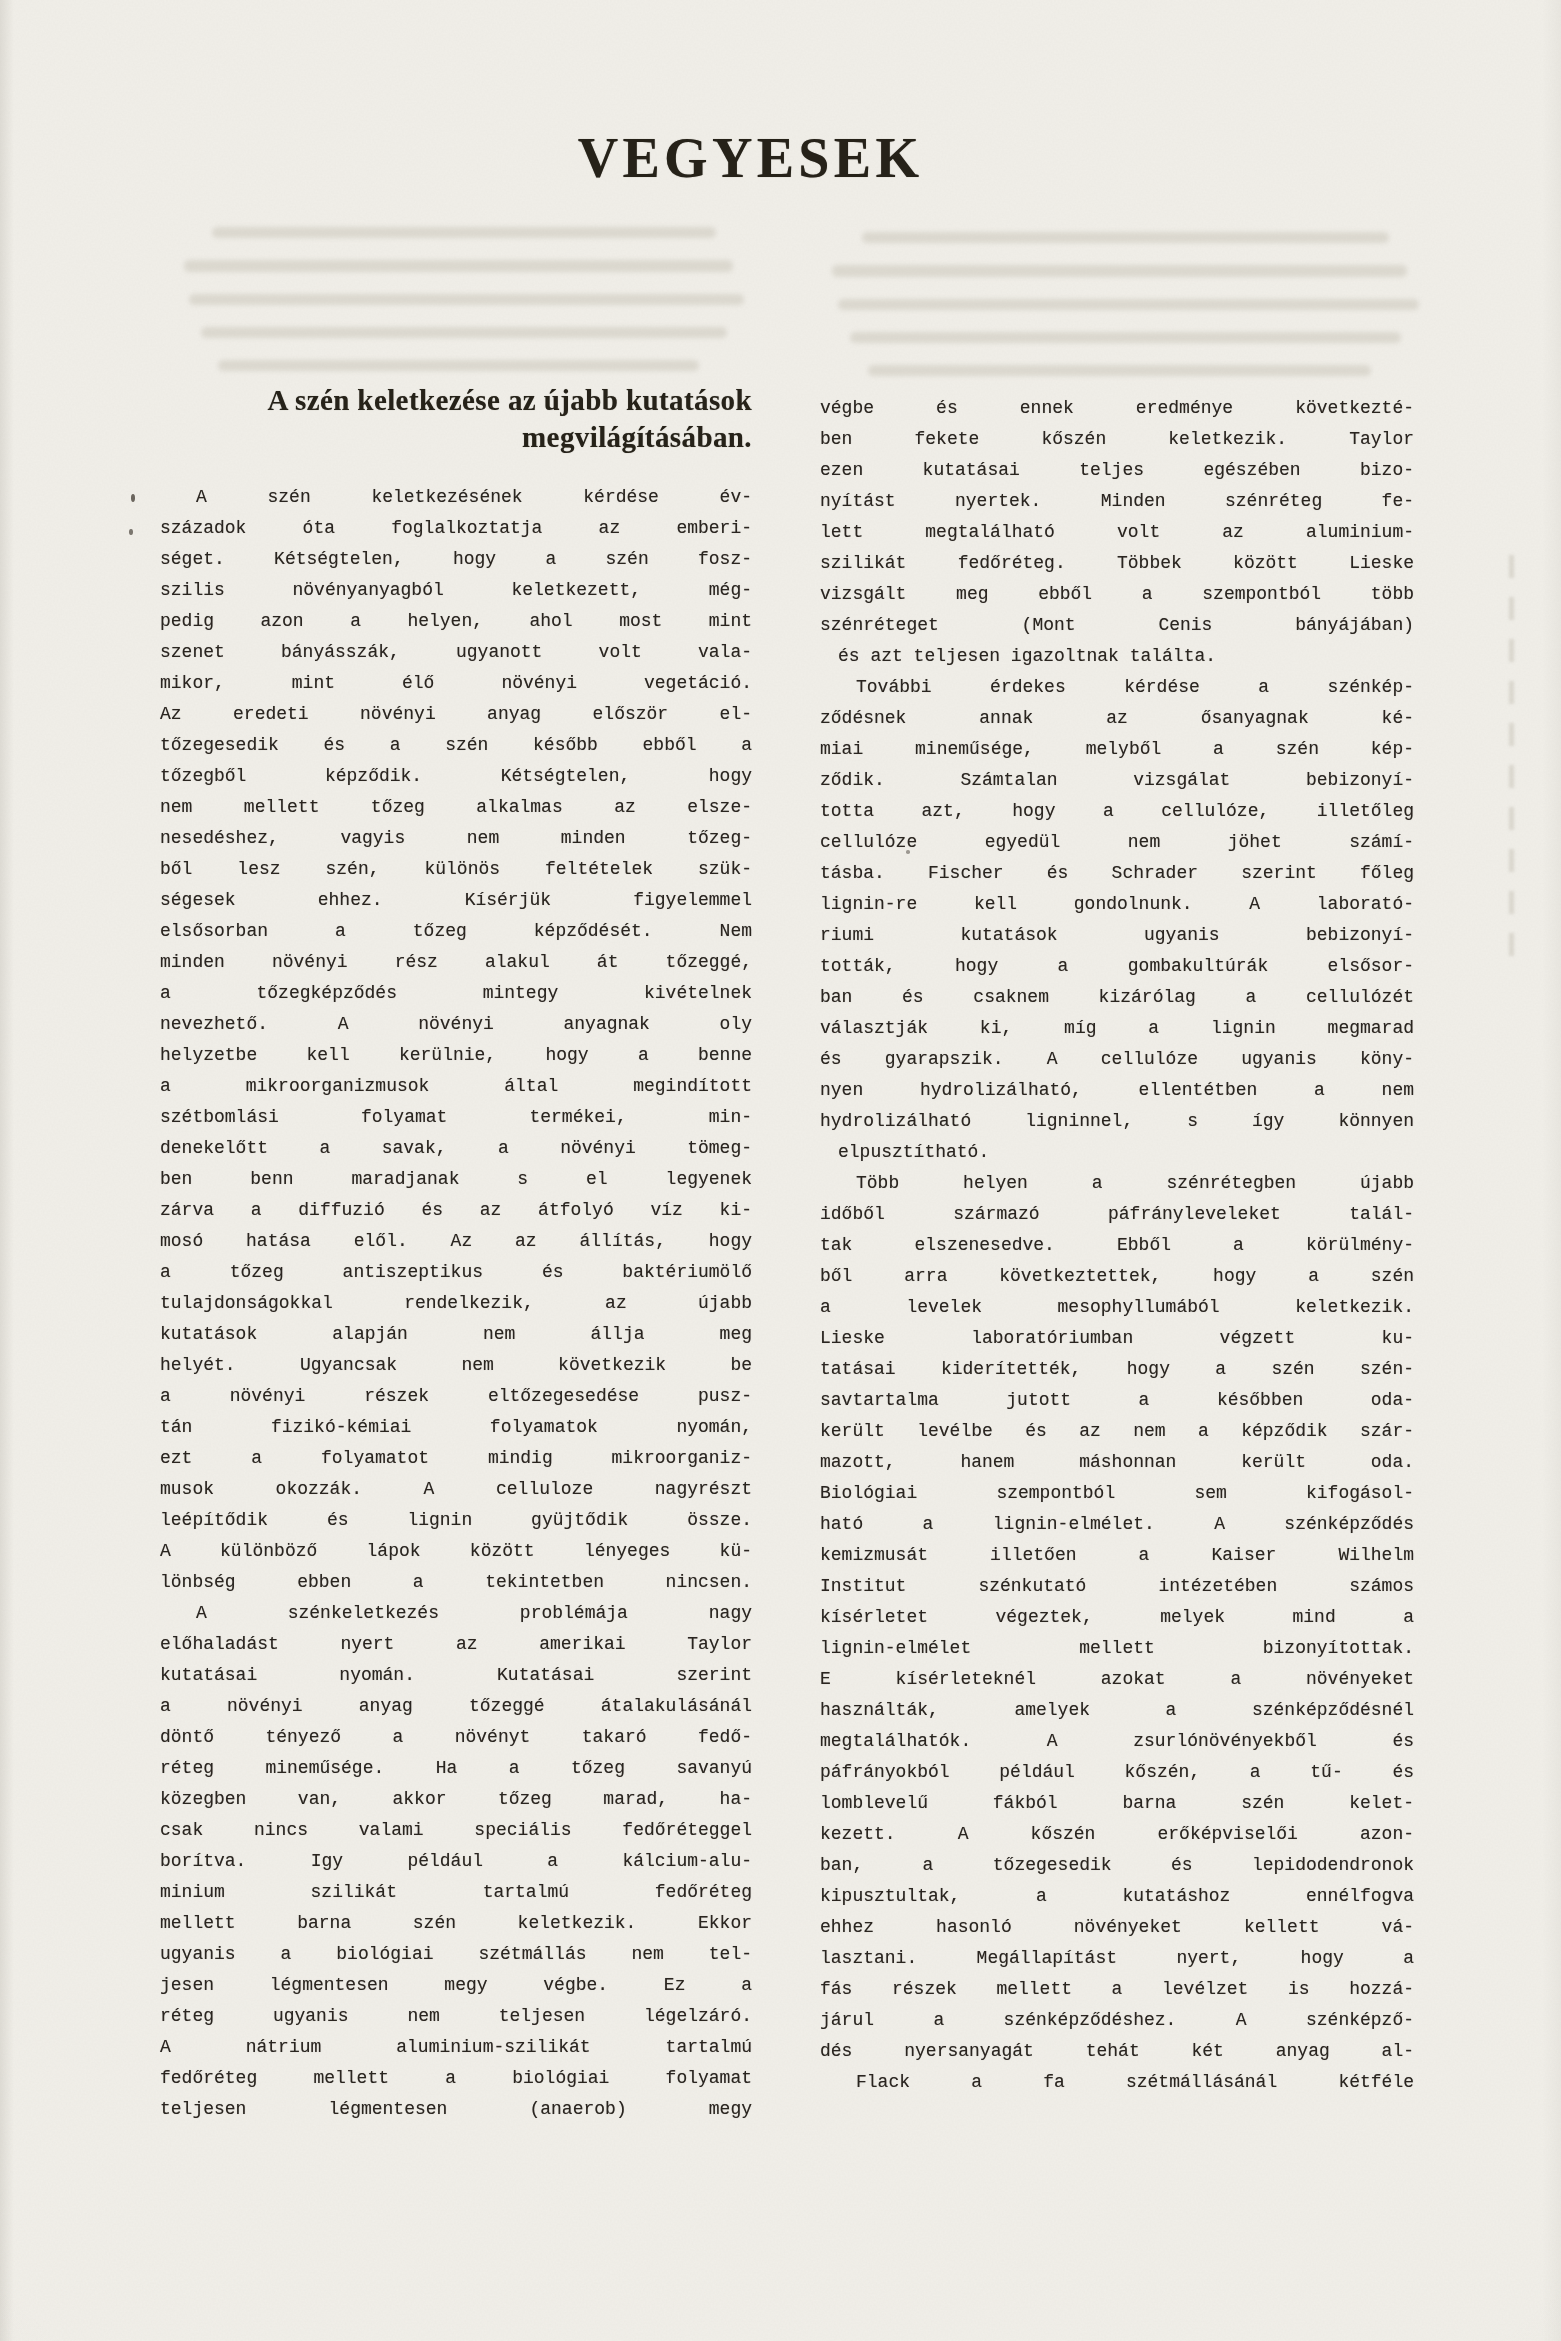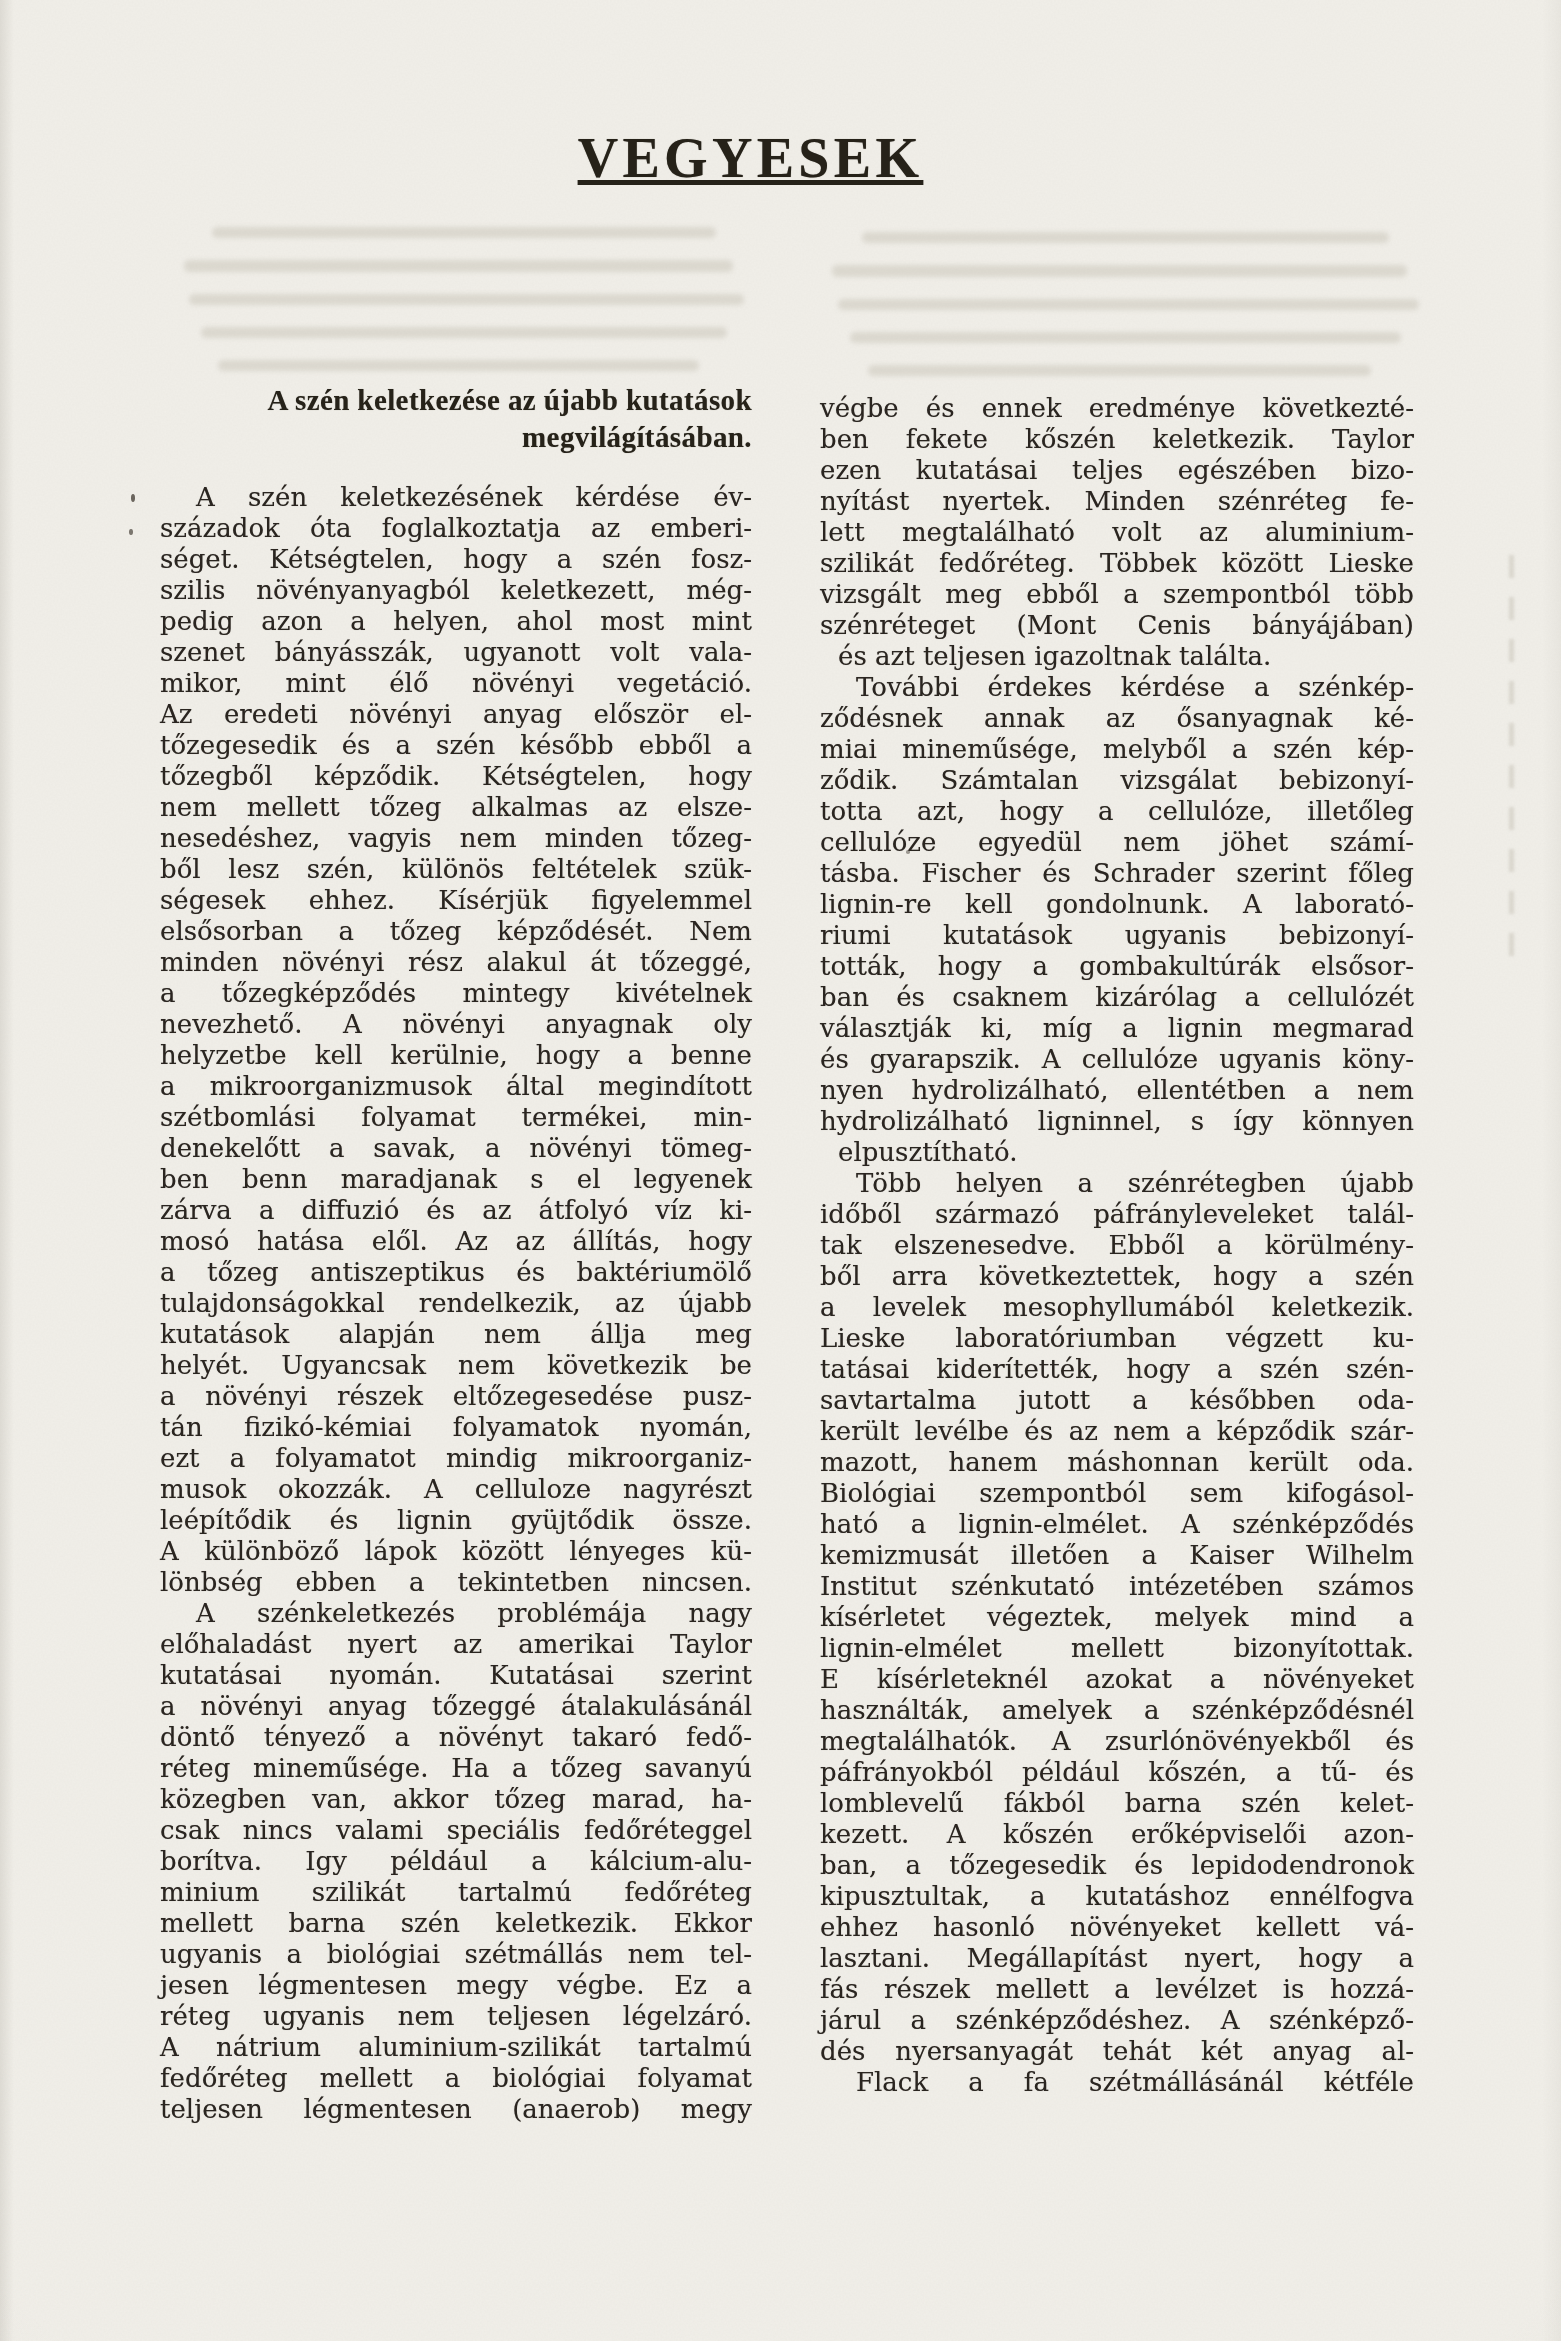--- a/index.html
+++ b/index.html
@@ -31,21 +31,20 @@
     top: 128px; left: 0; width: 1501px;
     margin: 0;
     text-align: center;
     font-family: "Liberation Serif", "DejaVu Serif", serif;
     font-weight: bold;
     font-size: 56px;
     line-height: 1.1;
     letter-spacing: 4.3px;
     color: #262219;
     text-shadow: 0 0 0.9px rgba(38,34,25,0.45);
-    text-decoration: underline;
   }
 
   
   .ghost { position: absolute; z-index: 0; filter: blur(2.6px); opacity: 0.55; }
   .ghost .g-row { background: #ccc8bc; height: 11.3px; border-radius: 5.2px; }
   .ghost-left  { left: 178px; top: 227px; width: 572px; }
   .ghost-right { left: 826px; top: 232px; width: 599px; }
   .ghost .g-row + .g-row { margin-top: 22px; }
   .ghost .g-row:nth-child(1) { width: 88%; margin-left: 6%; }
   .ghost .g-row:nth-child(2) { width: 96%; margin-left: 1%; }
@@ -72,21 +71,21 @@
     text-align: right;
     font-family: "Liberation Serif", "DejaVu Serif", serif;
     font-weight: bold;
     font-size: 29px;
     line-height: 37px;
     letter-spacing: 0.4px;
     color: #262219;
     text-shadow: 0 0 0.9px rgba(38,34,25,0.4);
   }
 
-  .body-lines { font-size: 26px; line-height: 31px; }
+  .body-lines { font-size: 18px; line-height: 31px; font-family: Liberation Mono, monospace; }
   .line {
     white-space: normal;
     text-align: justify;
     text-align-last: justify;
     text-shadow: 0 0 0.7px rgba(42,37,32,0.4);
   }
   .line.start { text-indent: 36px; }
   .line.end { text-align-last: left; margin-left: 18px; }
 </style>
 </head>

